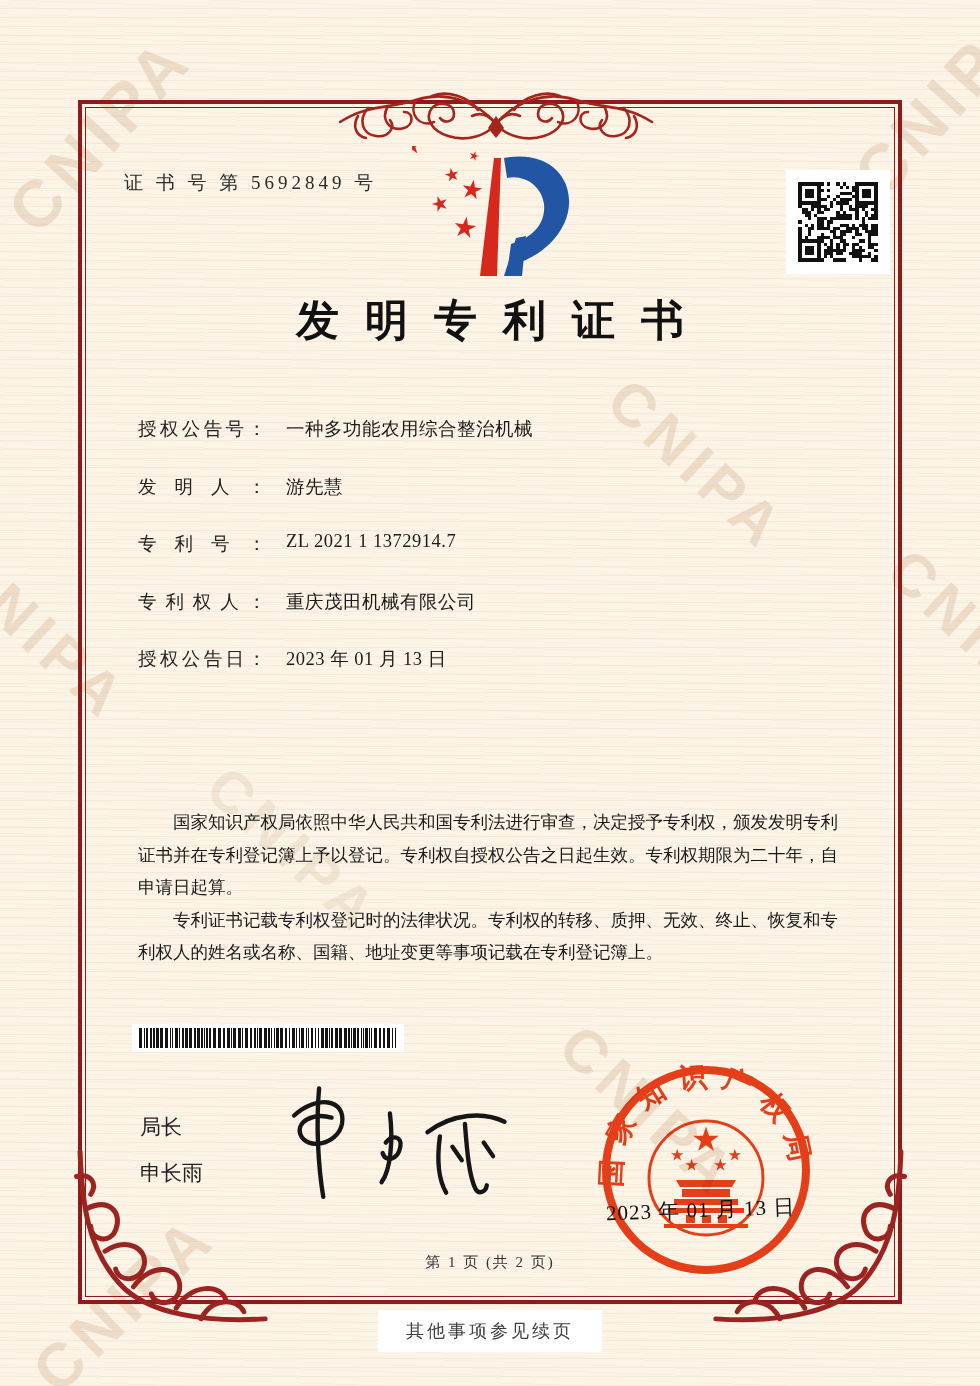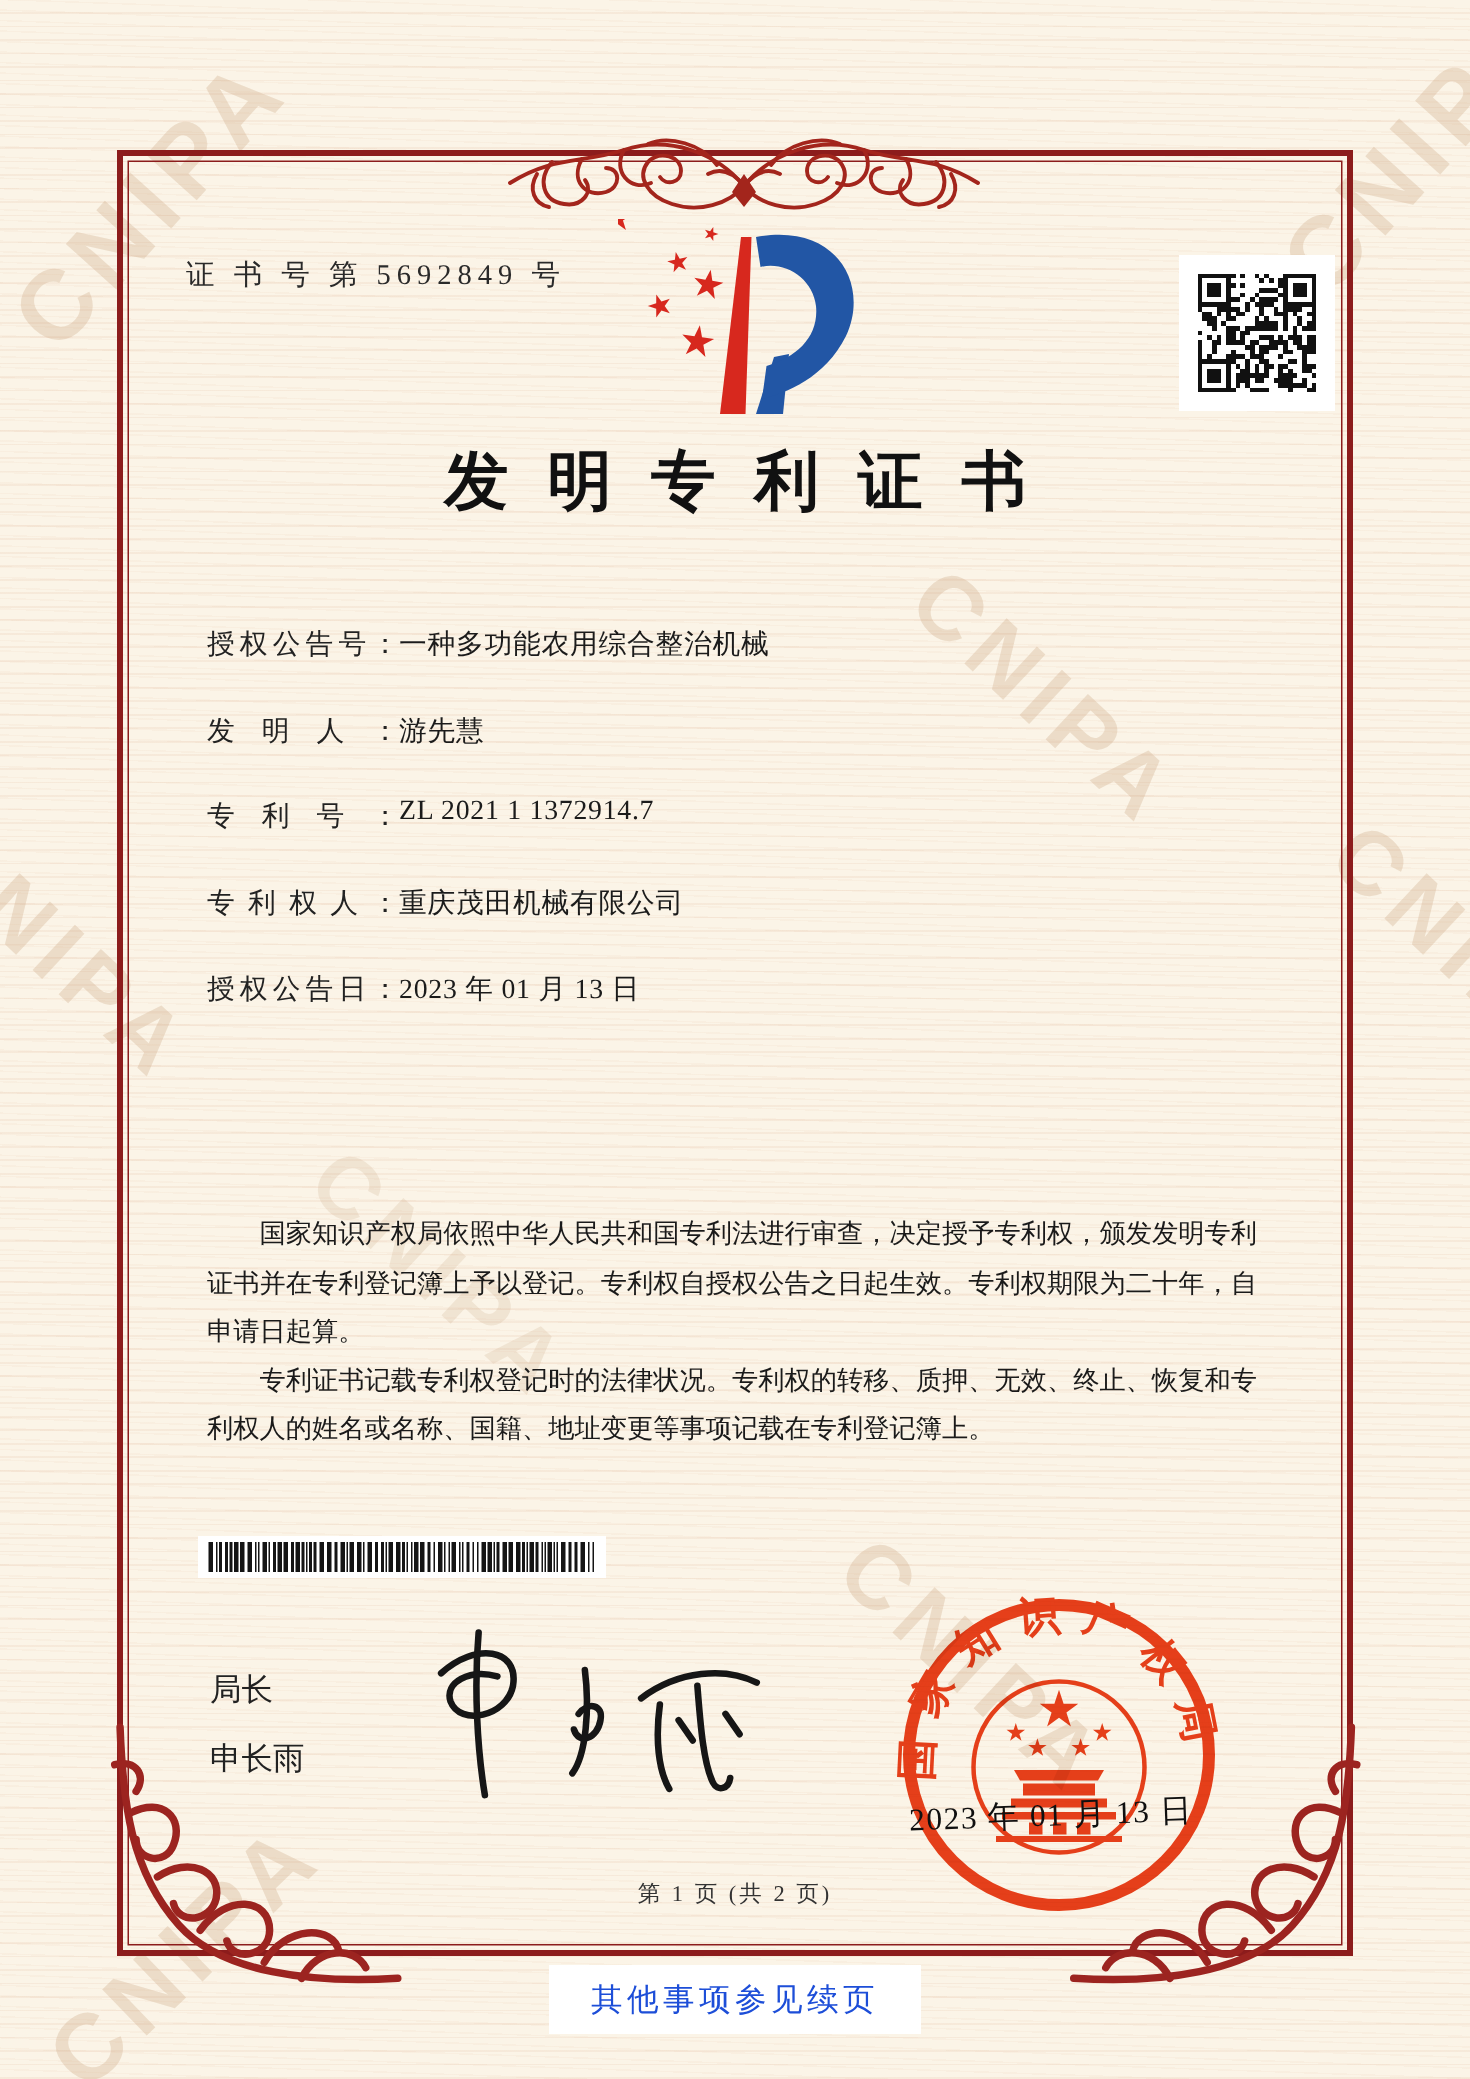--- a/index.html
+++ b/index.html
@@ -17,35 +17,35 @@
   .frame-inner{position:absolute;inset:3px;border:1px solid #8c1c1c;}
   .cert-no{position:absolute;left:124px;top:170px;font-size:19px;letter-spacing:4px;color:#2a2a2a;}
   .logo{position:absolute;left:412px;top:146px;width:186px;height:152px;}
   .qr{position:absolute;left:786px;top:170px;width:104px;height:104px;background:#fff;padding:0;}
   .qr svg{position:absolute;left:6px;top:6px;}
   .title{position:absolute;left:0;top:292px;width:100%;text-align:center;
          font-size:43px;font-weight:700;letter-spacing:26px;text-indent:26px;color:#111;}
   .fields{position:absolute;left:138px;top:416px;width:730px;}
   .frow{position:relative;height:57.5px;font-size:18.5px;}
   .flabel{display:inline-block;width:128px;text-align:justify;text-align-last:justify;vertical-align:top;color:#222;}
-  .fvalue{margin-left:0;letter-spacing:.5px;color:#1b1b1b;}
+  .fvalue{margin-left:20px;letter-spacing:.5px;color:#1b1b1b;}
   .fpair2{position:absolute;left:368px;top:0;}
   .body-text{position:absolute;left:138px;top:806px;width:716px;font-size:17.5px;line-height:1.86;color:#1a1a1a;}
   .body-text p{margin:0;text-indent:2em;}
   .barcode{position:absolute;left:132px;top:1024px;background:#fff;padding:4px 7px;height:20px;}
   .barcode .bars{display:flex;height:20px;}
   .officer{position:absolute;left:140px;top:1116px;font-family:"Liberation Sans","DejaVu Sans",sans-serif;
            font-size:21px;color:#222;line-height:1;}
   .officer .name{margin-top:25px;}
   .sig{position:absolute;left:252px;top:1078px;}
   .seal{position:absolute;left:598px;top:1062px;width:216px;height:216px;mix-blend-mode:multiply;opacity:.95;}
   .seal-date{position:absolute;left:606px;top:1196px;font-size:21px;letter-spacing:1px;color:#101010;transform:rotate(-2deg);}
   .pageno{position:absolute;left:0;top:1253px;width:100%;text-align:center;font-size:15px;letter-spacing:2px;color:#333;}
   .contnote{position:absolute;left:50%;top:1310px;transform:translateX(-50%);
-            background:#fff;padding:9px 28px;font-size:21px;letter-spacing:3px;color:#1d4ed8;}
+            background:#fff;padding:9px 28px;font-size:18px;letter-spacing:3px;color:#404040;}
   .orn{position:absolute;pointer-events:none;}
   .flip{transform:scaleX(-1);}
 </style>
 </head>
 <body>
 
 <div class="page">
 
   <div class="wm" style="left:-18px;top:96px;font-size:66px;transform:rotate(-48deg);">CNIPA</div>
   <div class="wm" style="left:828px;top:60px;font-size:66px;transform:rotate(-48deg);">CNIPA</div>

